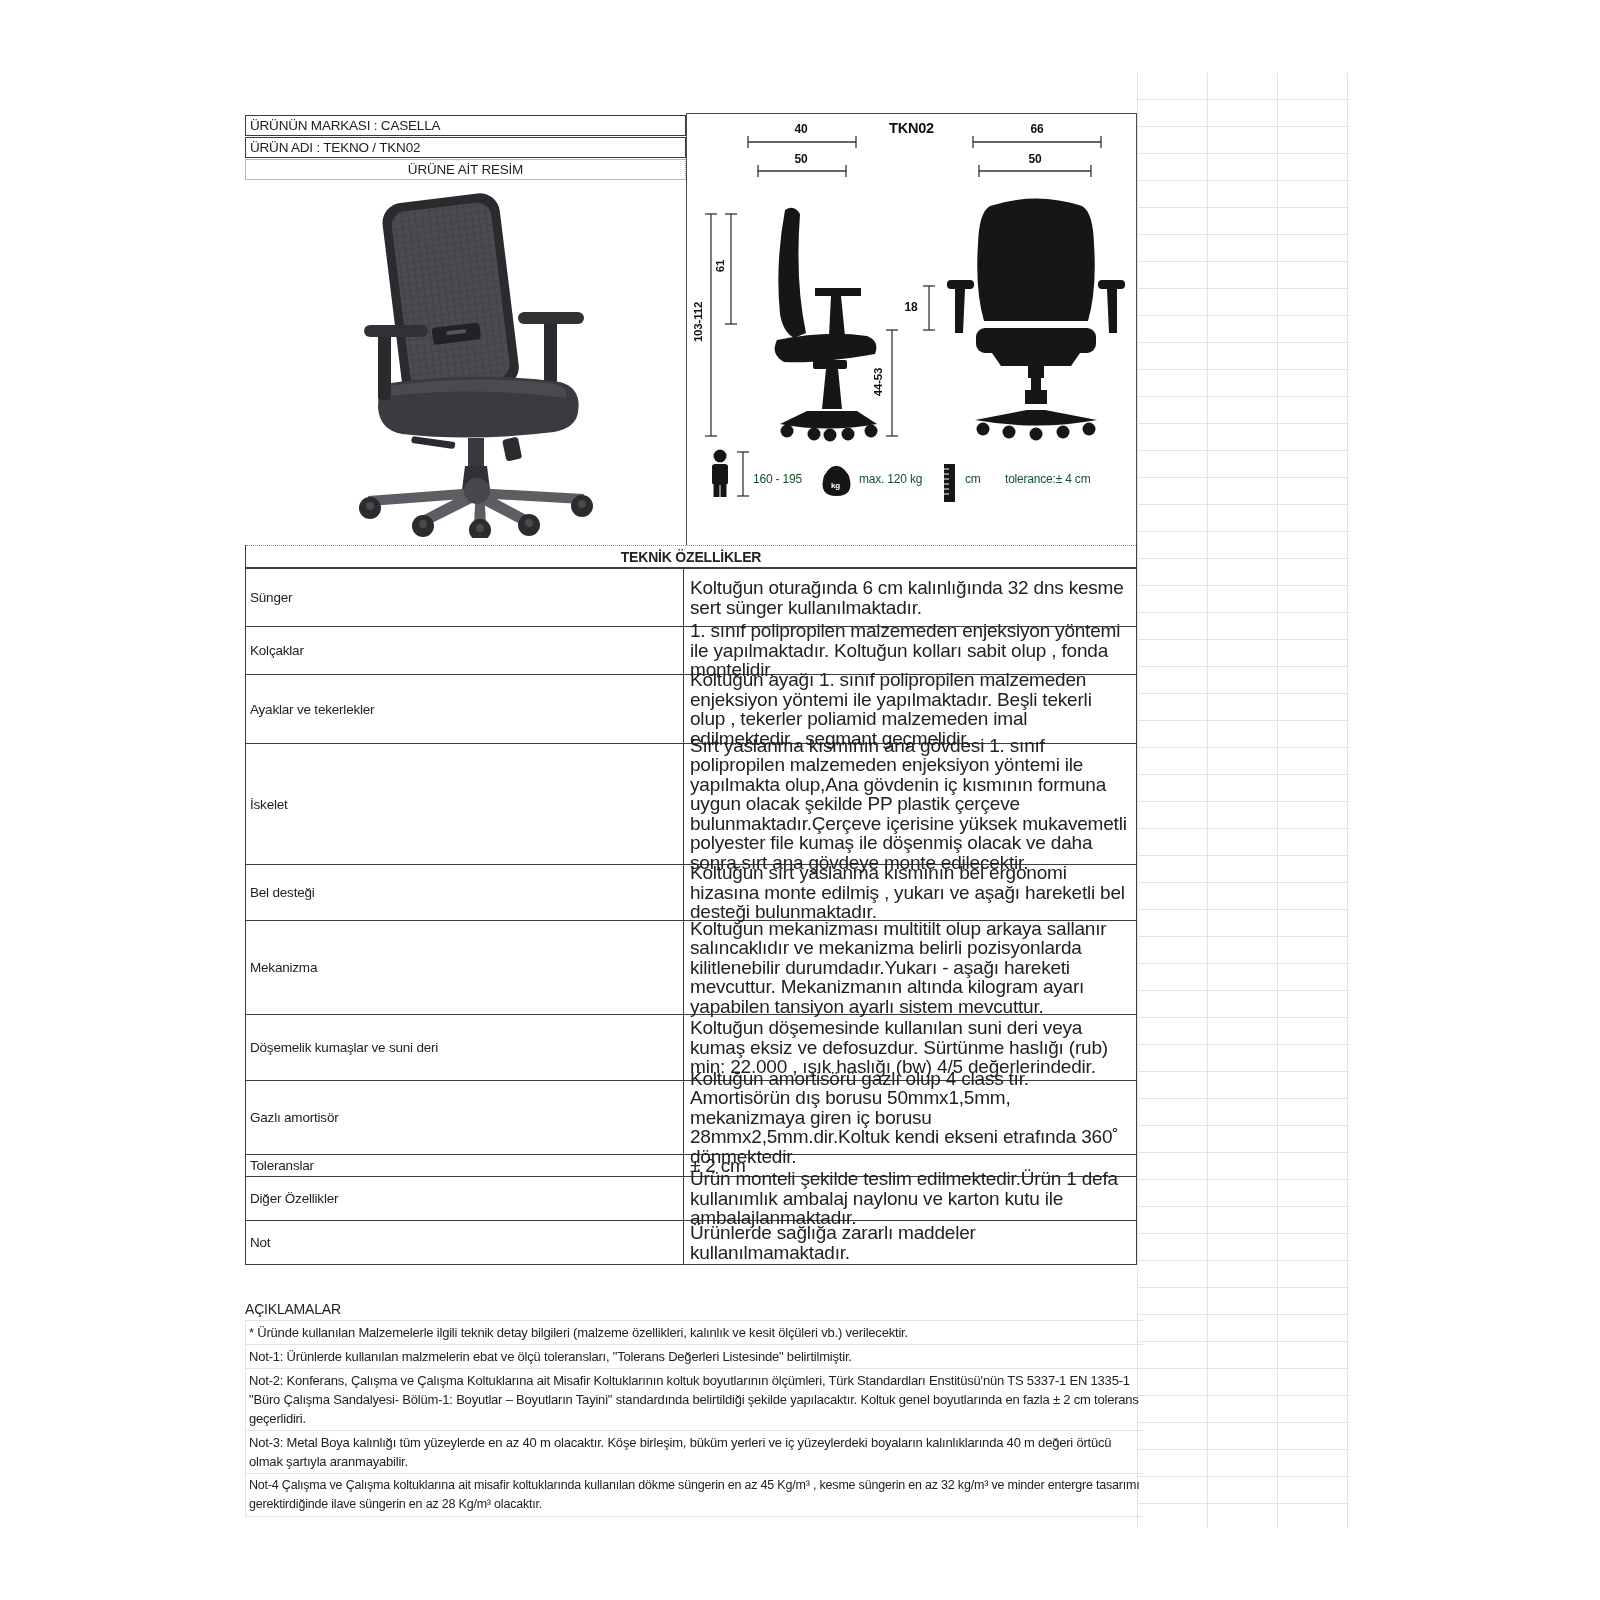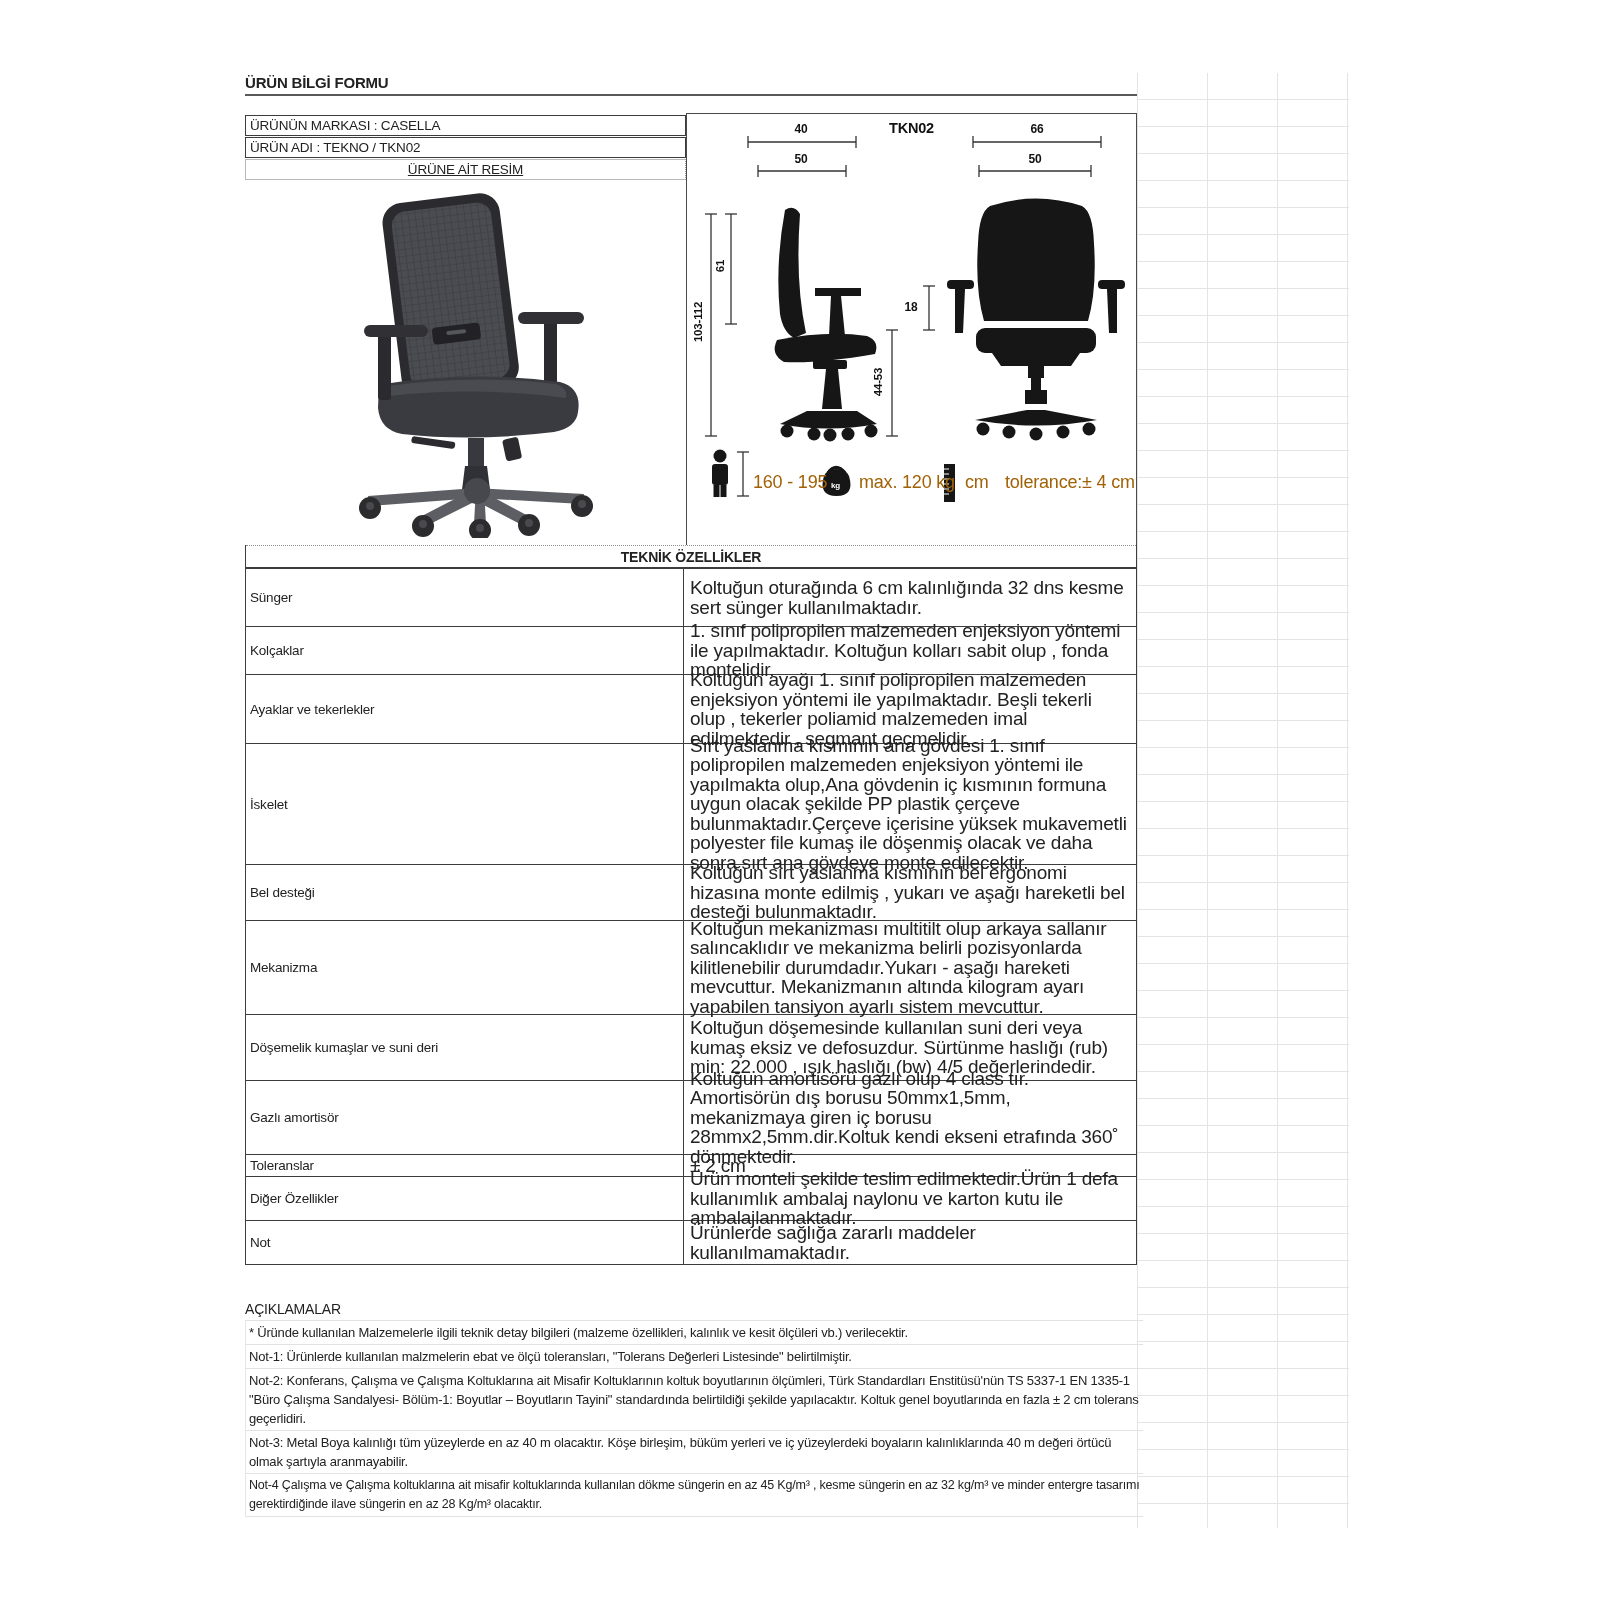--- a/index.html
+++ b/index.html
@@ -13,32 +13,32 @@
       repeating-linear-gradient(to right, #e4e4e4 0px, #e4e4e4 1px, transparent 1px, transparent 70px);
   }
 
   .form-title{position:absolute;left:245px;top:74px;width:892px;height:20px;
     font-size:15px;font-weight:bold;border-bottom:2px solid #5a5a5a;}
 
   .info-row{position:absolute;left:245px;width:441px;height:21px;border:1px solid #3c3c3c;
     font-size:13.5px;display:flex;align-items:center;padding-left:4px;box-sizing:border-box;background:#fff;}
   .info-row.r1{top:115px;}
   .info-row.r2{top:137px;text-align:right;}
-  .info-row.caption{top:159px;border:1px solid #b8b8b8;border-right:1px dotted #9a9a9a;justify-content:center;padding-left:0;text-decoration:underline;}
+  .info-row.caption{top:159px;border:1px solid #b8b8b8;border-right:1px dotted #9a9a9a;justify-content:center;padding-left:0;}
 
   .photo-box{position:absolute;left:292px;top:188px;width:370px;height:350px;}
 
   .diagram-box{position:absolute;left:686px;top:113px;width:451px;height:432px;
     border:1px solid #4a4a4a;border-bottom:none;box-sizing:border-box;}
   .diagram-box .model{position:absolute;left:0;top:6px;width:100%;text-align:center;
     font-weight:bold;font-size:14.5px;color:#111;}
   .dimlabel{position:absolute;font-weight:bold;font-size:12px;color:#111;transform:translate(-50%,-50%);white-space:nowrap;}
   .vdim{position:absolute;font-weight:bold;font-size:11.5px;color:#111;
     transform:translate(-50%,-50%) rotate(-90deg);white-space:nowrap;}
-  .icolabel{position:absolute;font-size:18px;color:#a16207;white-space:nowrap;}
+  .icolabel{position:absolute;font-size:12px;color:#14532d;white-space:nowrap;}
   .kg-glyph{position:absolute;font-size:8px;font-weight:bold;color:#fff;}
 
   .diagram-svg{position:absolute;left:0;top:0;width:451px;height:432px;}
 
   
   .tech-table{position:absolute;left:245px;top:545px;width:892px;box-sizing:border-box;
     border-left:1.5px solid #3d3d3d;border-right:1.5px solid #3d3d3d;background:#fff;}
   .tech-header{height:21px;border-top:1px dotted #8f8f8f;border-bottom:2px solid #3d3d3d;
     display:flex;align-items:center;justify-content:center;font-weight:bold;font-size:14px;}
   .trow{display:flex;border-bottom:1.5px solid #3d3d3d;box-sizing:border-box;}
@@ -53,21 +53,20 @@
   .note-item:first-child{border-top:1px solid #e2e2e2;}
   .note-item.small{font-size:12.5px;}
 </style>
 </head>
 <body>
 
 <div id="page">
 
   <div class="grid-strip"></div>
 
-  <div class="form-title">ÜRÜN BİLGİ FORMU</div>
 
   <div class="info-row r1">ÜRÜNÜN MARKASI : CASELLA</div>
   <div class="info-row r2">ÜRÜN ADI : TEKNO / TKN02</div>
   <div class="info-row caption">ÜRÜNE AİT RESİM</div>
 
   <div class="photo-box">
     <svg width="370" height="350" viewBox="0 0 370 350">
       <defs>
         <pattern id="mesh" width="7" height="7" patternUnits="userSpaceOnUse">
           <rect width="7" height="7" fill="#4b4c52"></rect>

